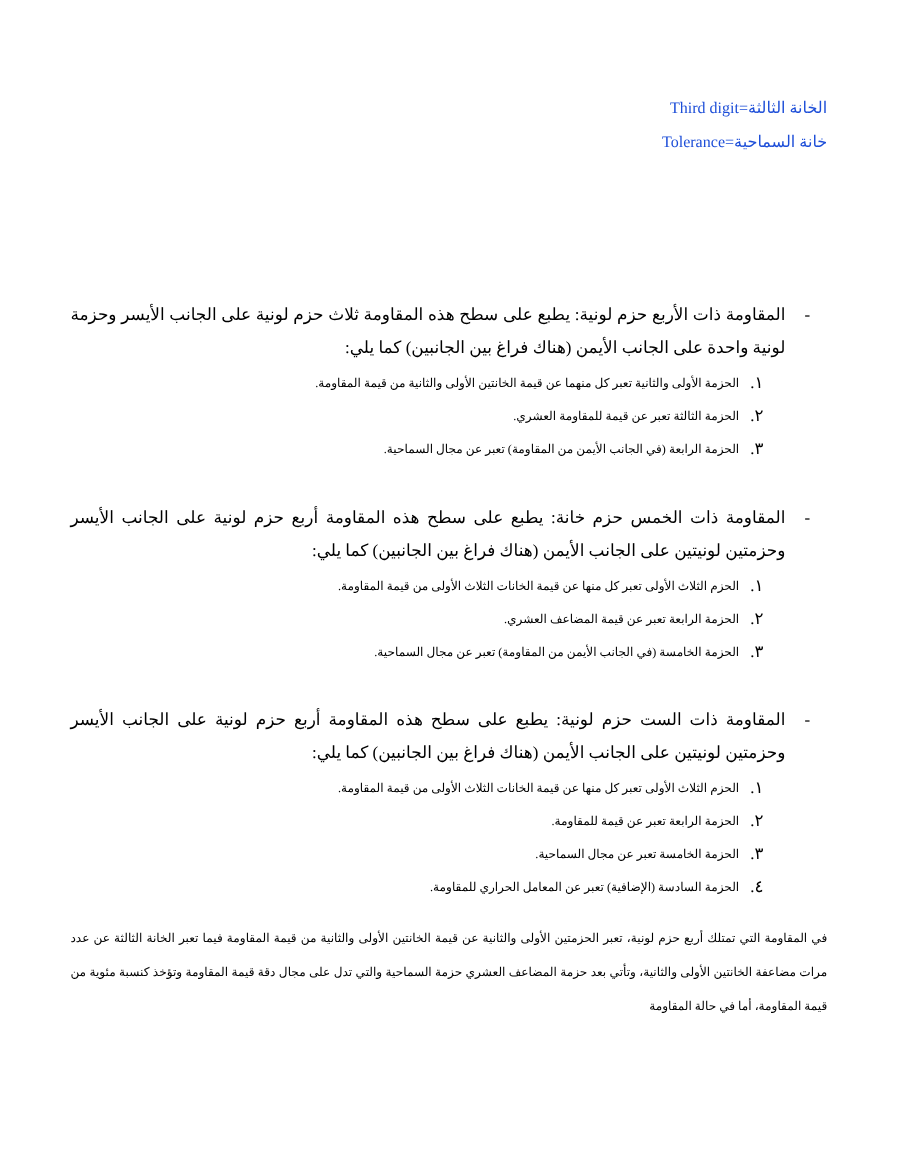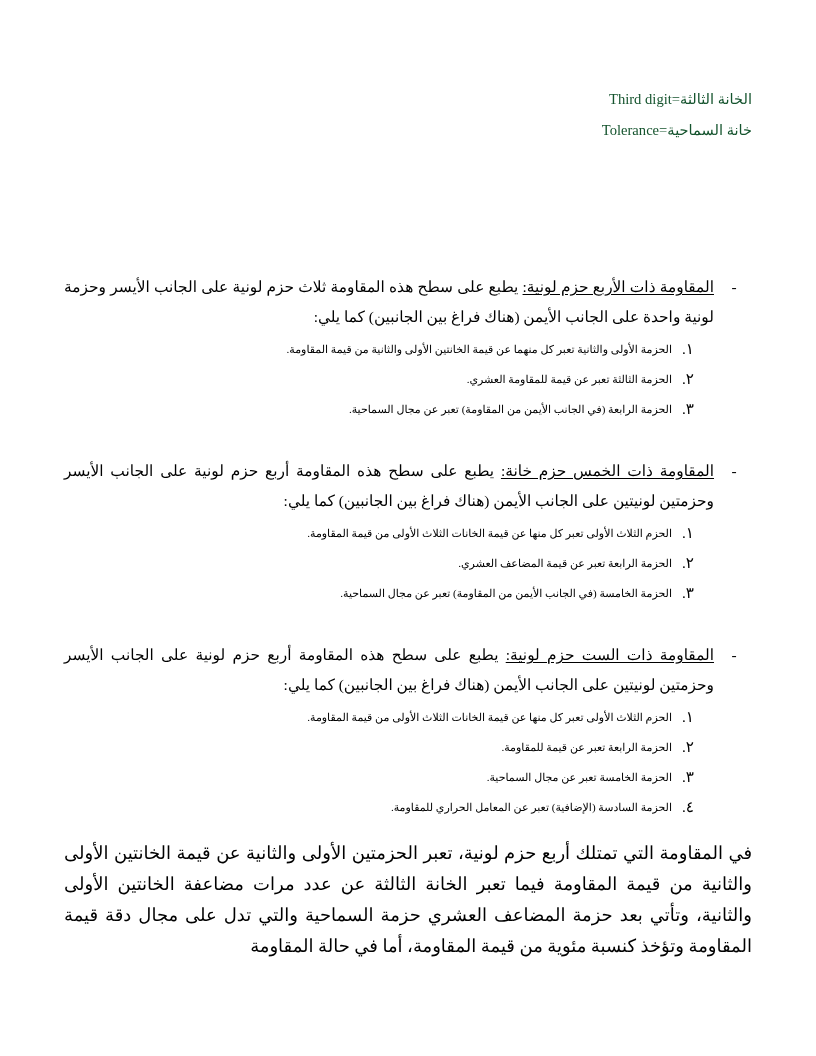--- a/index.html
+++ b/index.html
@@ -28,21 +28,21 @@
   
   .legend {
     position: absolute;
     top: 84px;
     right: 64px;
     width: 690px;
     text-align: right;
     direction: rtl;
   }
   .legend-line {
-    color: #14532d;
+    color: #1d4ed8;
     font-size: 14.6px;
     line-height: 31px;
     white-space: nowrap;
     direction: rtl;
     unicode-bidi: plaintext;
   }
   .legend-line .ar { font-family: "Liberation Serif", "DejaVu Serif", serif; }
   .legend-line .en { font-family: "Liberation Serif", "DejaVu Serif", serif; }
 
   
@@ -73,21 +73,20 @@
   }
   .bullet-text {
     flex: 1 1 auto;
     font-size: 15.4px;
     line-height: 30px;
     text-align: justify;
     text-align-last: right;
     direction: rtl;
   }
   .bullet-text .head {
-    text-decoration: underline;
     text-underline-offset: 2px;
   }
 
   
   .num-list {
     margin: 2px 0 0 0;
     padding: 0;
     list-style: none;
     direction: rtl;
   }
@@ -113,21 +112,21 @@
     line-height: 30px;
     text-align: justify;
     text-align-last: right;
     direction: rtl;
   }
 
   .section-gap { height: 18px; }
 
   .closing {
     margin-top: 16px;
-    font-size: 18px;
+    font-size: 11px;
     line-height: 31px;
     text-align: justify;
     text-align-last: right;
     direction: rtl;
   }
 </style>
 </head>
 <body>
 
 <div class="page">

